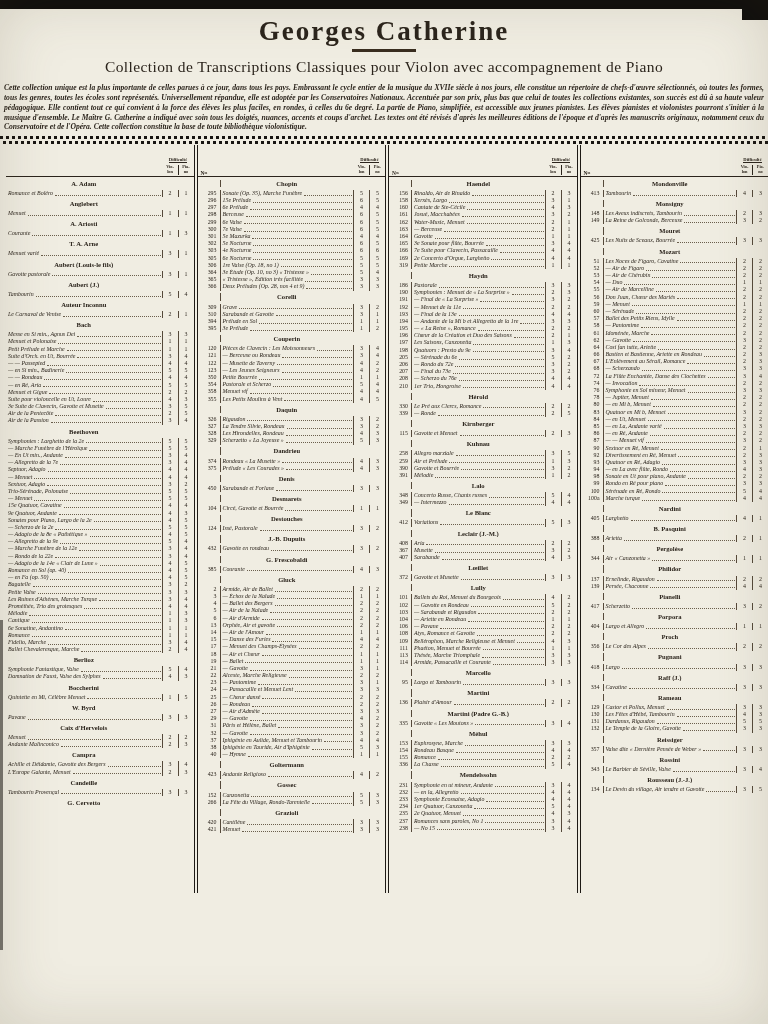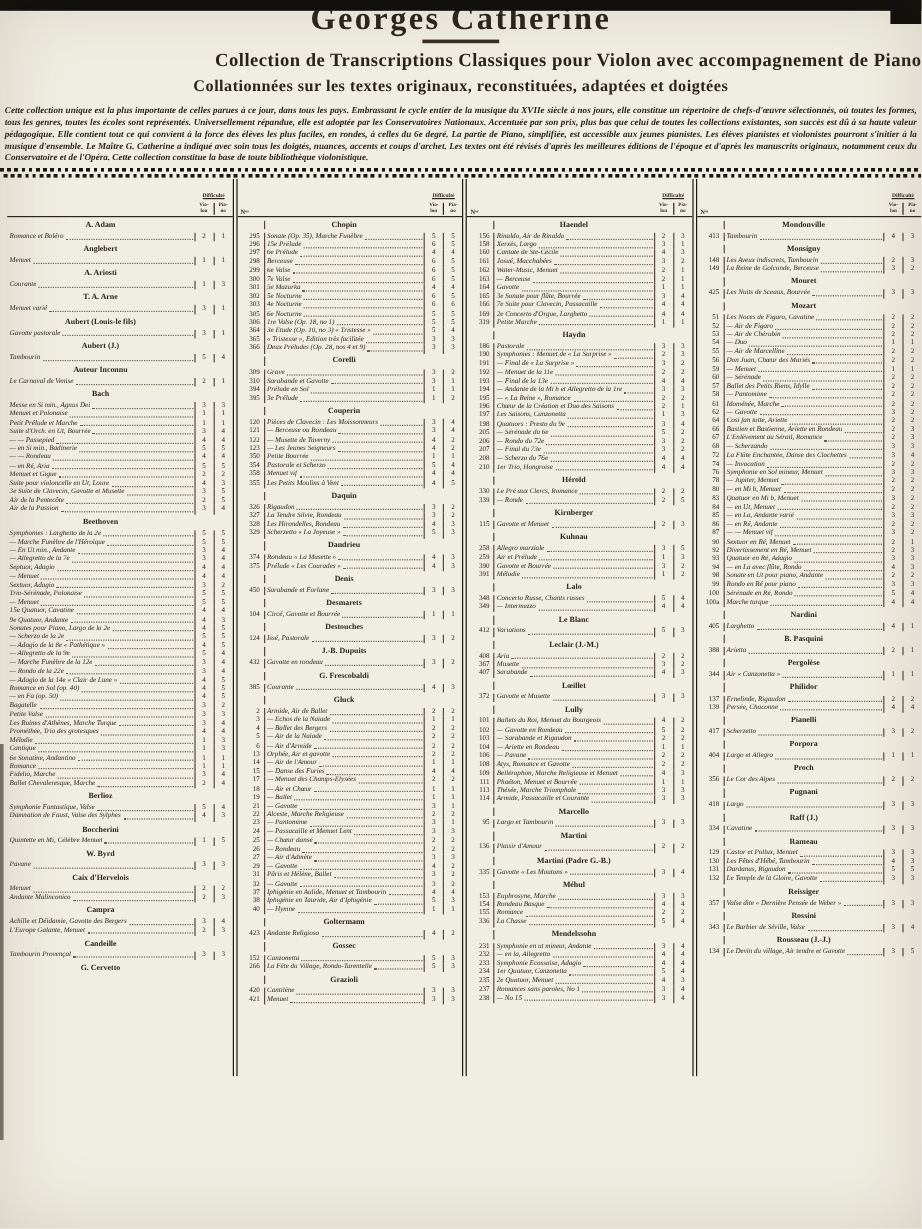--- a/index.html
+++ b/index.html
@@ -4,25 +4,25 @@
 <style>
   html,body{margin:0;padding:0;}
   .page{position:relative;width:768px;height:1024px;background:#f0ede2;overflow:hidden;
         font-family:"Liberation Serif","DejaVu Serif",serif;color:#2b241c;}
   .page::after{content:"";position:absolute;inset:0;pointer-events:none;
         box-shadow:inset 0 0 60px rgba(90,75,50,.18);}
   .scan-top{position:absolute;top:0;left:0;width:768px;height:9px;background:#0c0b0a;}
   .scan-corner{position:absolute;top:0;right:0;width:26px;height:20px;background:#0c0b0a;}
   .scan-left{position:absolute;top:620px;left:0;width:3px;height:330px;background:rgba(20,16,12,.55);}
 
-  .hdr{text-align:center;padding-top:0;}
+  .hdr{text-align:center;padding-top:16px;}
   .author{font-size:27px;letter-spacing:2px;font-weight:600;}
   .author-rule{width:64px;height:3px;background:#3a2e20;margin:2px auto 4px;}
   .main-title{font-size:49px;font-weight:700;font-variant:small-caps;letter-spacing:1px;line-height:1.05;}
-  .sub1{font-size:15.5px;font-weight:700;margin-top:6px;letter-spacing:.4px;text-align:right;}
+  .sub1{font-size:15.5px;font-weight:400;margin-top:6px;letter-spacing:.4px;}
   .sub2{font-size:13.5px;font-weight:600;margin-top:4px;letter-spacing:.4px;}
   .blurb{font-size:7.6px;line-height:1.3;font-style:italic;text-align:justify;
          margin:7px 4px 0;font-weight:600;font-family:Liberation Serif, serif;}
   .order-line{font-size:11.5px;letter-spacing:3px;font-weight:600;margin-top:5px;}
   .dotband{height:10px;margin-top:3px;
       background-image:
         repeating-linear-gradient(90deg,#181512 0 3px,transparent 3px 6px),
         repeating-linear-gradient(90deg,#181512 0 3px,transparent 3px 6px);
       background-size:100% 3.2px,100% 3.2px;
       background-position:0 1px,3px 6px;background-repeat:repeat-x;}
@@ -57,21 +57,20 @@
 
 <div class="page">
   <div class="scan-top"></div>
   <div class="scan-corner"></div>
   <div class="scan-left"></div>
 
   <div class="hdr">
     <div class="author">Georges Catherine</div>
     <div class="author-rule"></div>
     <div class="sub1">Collection de Transcriptions Classiques pour Violon avec accompagnement de Piano</div>
-    <div class="sub2">Collationnées sur les textes originaux, reconstituées, adaptées et doigtées</div>
     <div class="blurb">Cette collection unique est la plus importante de celles parues à ce jour, dans tous les pays. Embrassant le cycle entier de la musique du XVIIe siècle à nos jours, elle constitue un répertoire de chefs-d'œuvre sélectionnés, où toutes les formes, tous les genres, toutes les écoles sont représentés. Universellement répandue, elle est adoptée par les Conservatoires Nationaux. Accentuée par son prix, plus bas que celui de toutes les collections existantes, son succès est dû à sa haute valeur pédagogique. Elle contient tout ce qui convient à la force des élèves les plus faciles, en rondes, à celles du 6e degré. La partie de Piano, simplifiée, est accessible aux jeunes pianistes. Les élèves pianistes et violonistes pourront s'initier à la musique d'ensemble. Le Maître G. Catherine a indiqué avec soin tous les doigtés, nuances, accents et coups d'archet. Les textes ont été révisés d'après les meilleures éditions de l'époque et d'après les manuscrits originaux, notamment ceux du Conservatoire et de l'Opéra. Cette collection constitue la base de toute bibliothèque violonistique.</div>
     <div class="dotband"></div>
   </div>
 
   <div class="cols">
       <div class="col col1">
         <div class="chead">
           <span class="no"></span>
           <span class="sp"></span>
           <span class="dif"><span class="dl">Difficulté</span><span class="cells">

